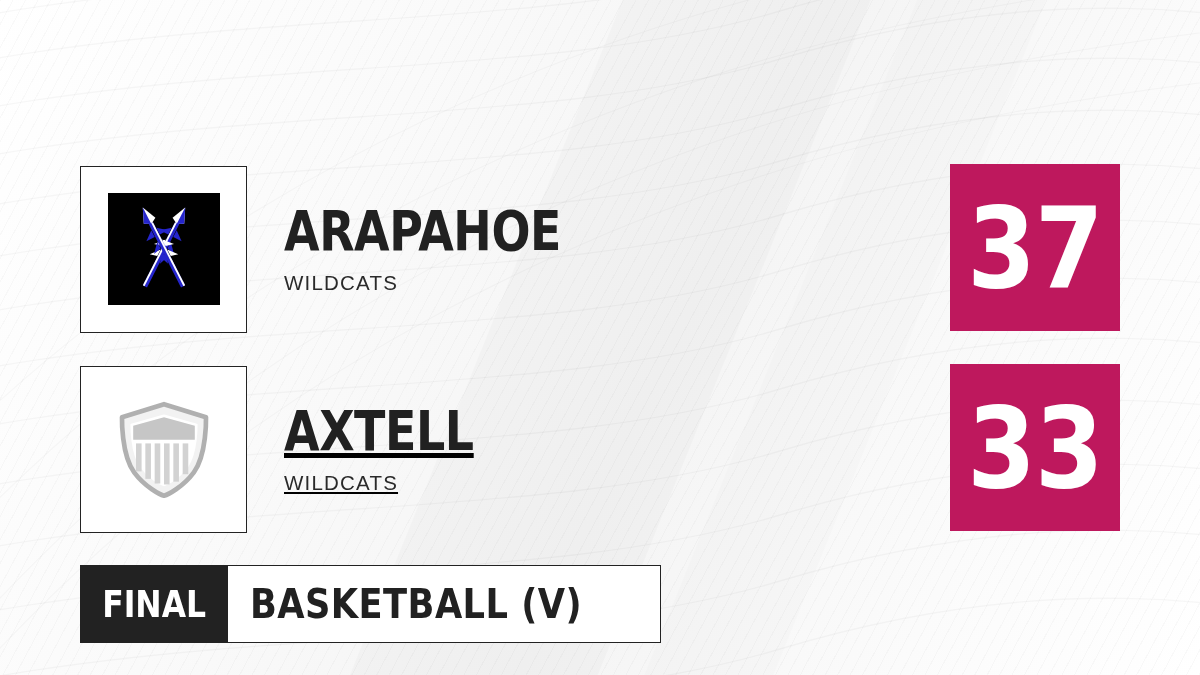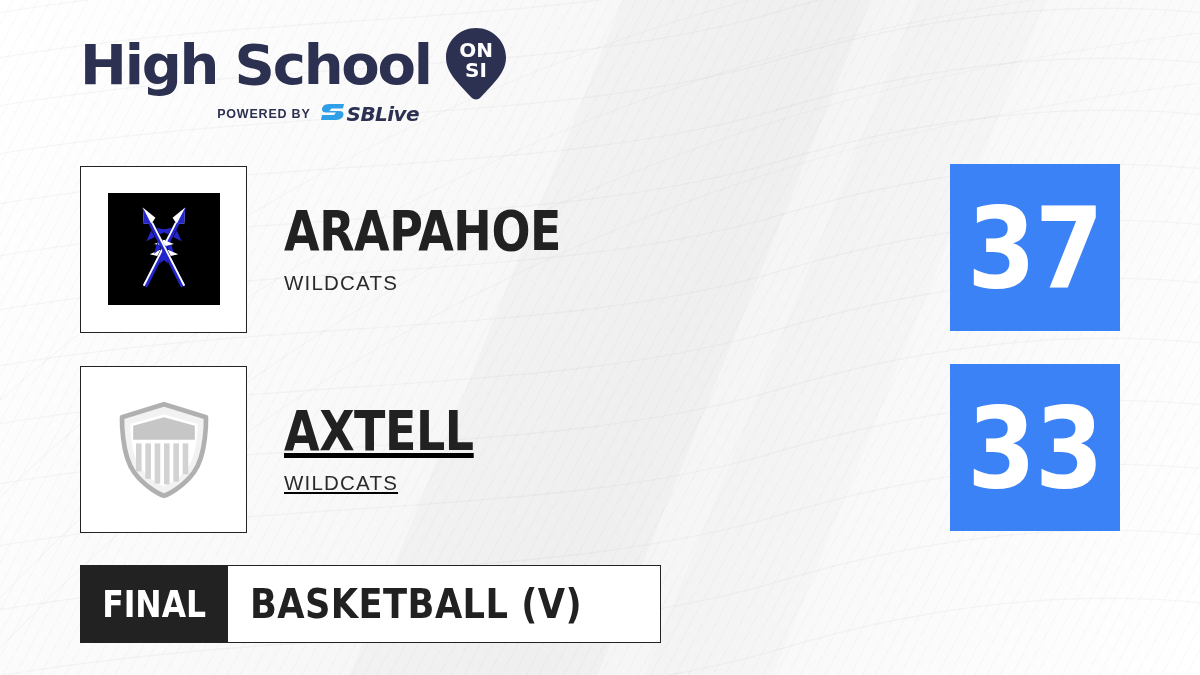--- a/index.html
+++ b/index.html
@@ -167,21 +167,21 @@
     font-size: 20.5px;
     letter-spacing: 1.2px;
     color: #2a2a2a;
     white-space: nowrap;
   }
 
   .score-box {
     position: absolute;
     width: 170px;
     height: 167px;
-    background: #3b82f6;
+    background: #be185d;
     display: flex;
     align-items: center;
     justify-content: center;
     left: 950px;
   }
   .score-box.s1 { top: 164px; }
   .score-box.s2 { top: 364px; }
   .score-value {
     font-family: "DejaVu Sans", sans-serif;
     font-weight: bold;
@@ -265,41 +265,20 @@
       <path d="M-60,880 C120,640 300,470 560,330 C840,180 1120,110 1520,80"></path>
       <path d="M-60,930 C120,690 300,520 560,380 C840,230 1120,160 1520,130"></path>
       <path d="M-110,830 C70,590 250,420 510,280 C790,130 1070,60 1470,30"></path>
       <path d="M-160,780 C20,540 200,370 460,230 C740,80 1020,10 1420,-20"></path>
     </g>
   </svg>
   <div class="bg-diag"></div>
   <div class="bg-band"></div>
   <div class="bg-band2"></div>
 
-  <div class="logo-wrap">
-    <div class="logo-row">
-      <div class="logo-title">High School</div>
-      <div class="logo-pin">
-        <svg viewBox="0 0 66 76" width="66" height="76" xmlns="http://www.w3.org/2000/svg">
-          <path d="M33 2 C16.5 2 3 15.2 3 31.5 C3 46 14 56 28.5 71.5 C30.8 74 35.2 74 37.5 71.5 C52 56 63 46 63 31.5 C63 15.2 49.5 2 33 2 Z" fill="#2c3151"></path>
-          <text x="33" y="31" text-anchor="middle" font-family="DejaVu Sans, sans-serif" font-weight="bold" font-size="20" fill="#ffffff">ON</text>
-          <text x="33" y="51" text-anchor="middle" font-family="DejaVu Sans, sans-serif" font-weight="bold" font-size="20" fill="#ffffff">SI</text>
-        </svg>
-      </div>
-    </div>
-    <div class="logo-sub">
-      <span class="powered">POWERED BY</span>
-      <span class="sbl-mark">
-        <svg viewBox="0 0 26 20" width="26" height="20" xmlns="http://www.w3.org/2000/svg">
-          <path d="M24 2 L9 2 C4 2 2 5 2 7.5 C2 9.5 3.5 10.5 6 10.5 L16 10.5 L14 13 L2 13 L1 18 L16 18 C21 18 23.5 15 23.5 12.3 C23.5 10.2 22 9 19.5 9 L9.5 9 L11.5 6.5 L23 6.5 Z" fill="#2f9fe8"></path>
-        </svg>
-      </span>
-      <span class="sbl-text">SBLive</span>
-    </div>
-  </div>
 
   <div class="team-row row1">
     <div class="logo-box">
       <svg class="logo-img" viewBox="0 0 120 120" xmlns="http://www.w3.org/2000/svg">
         <rect x="0" y="0" width="120" height="120" fill="#000000"></rect>
         <g>
 
           <g transform="translate(60,60) rotate(27) translate(-60,-60)">
             <path d="M60 10 L67 26 L60 30 L53 26 Z" fill="#ffffff"></path>
             <path d="M60 10 L67 26 L60 30 Z" fill="#2525cc"></path>

